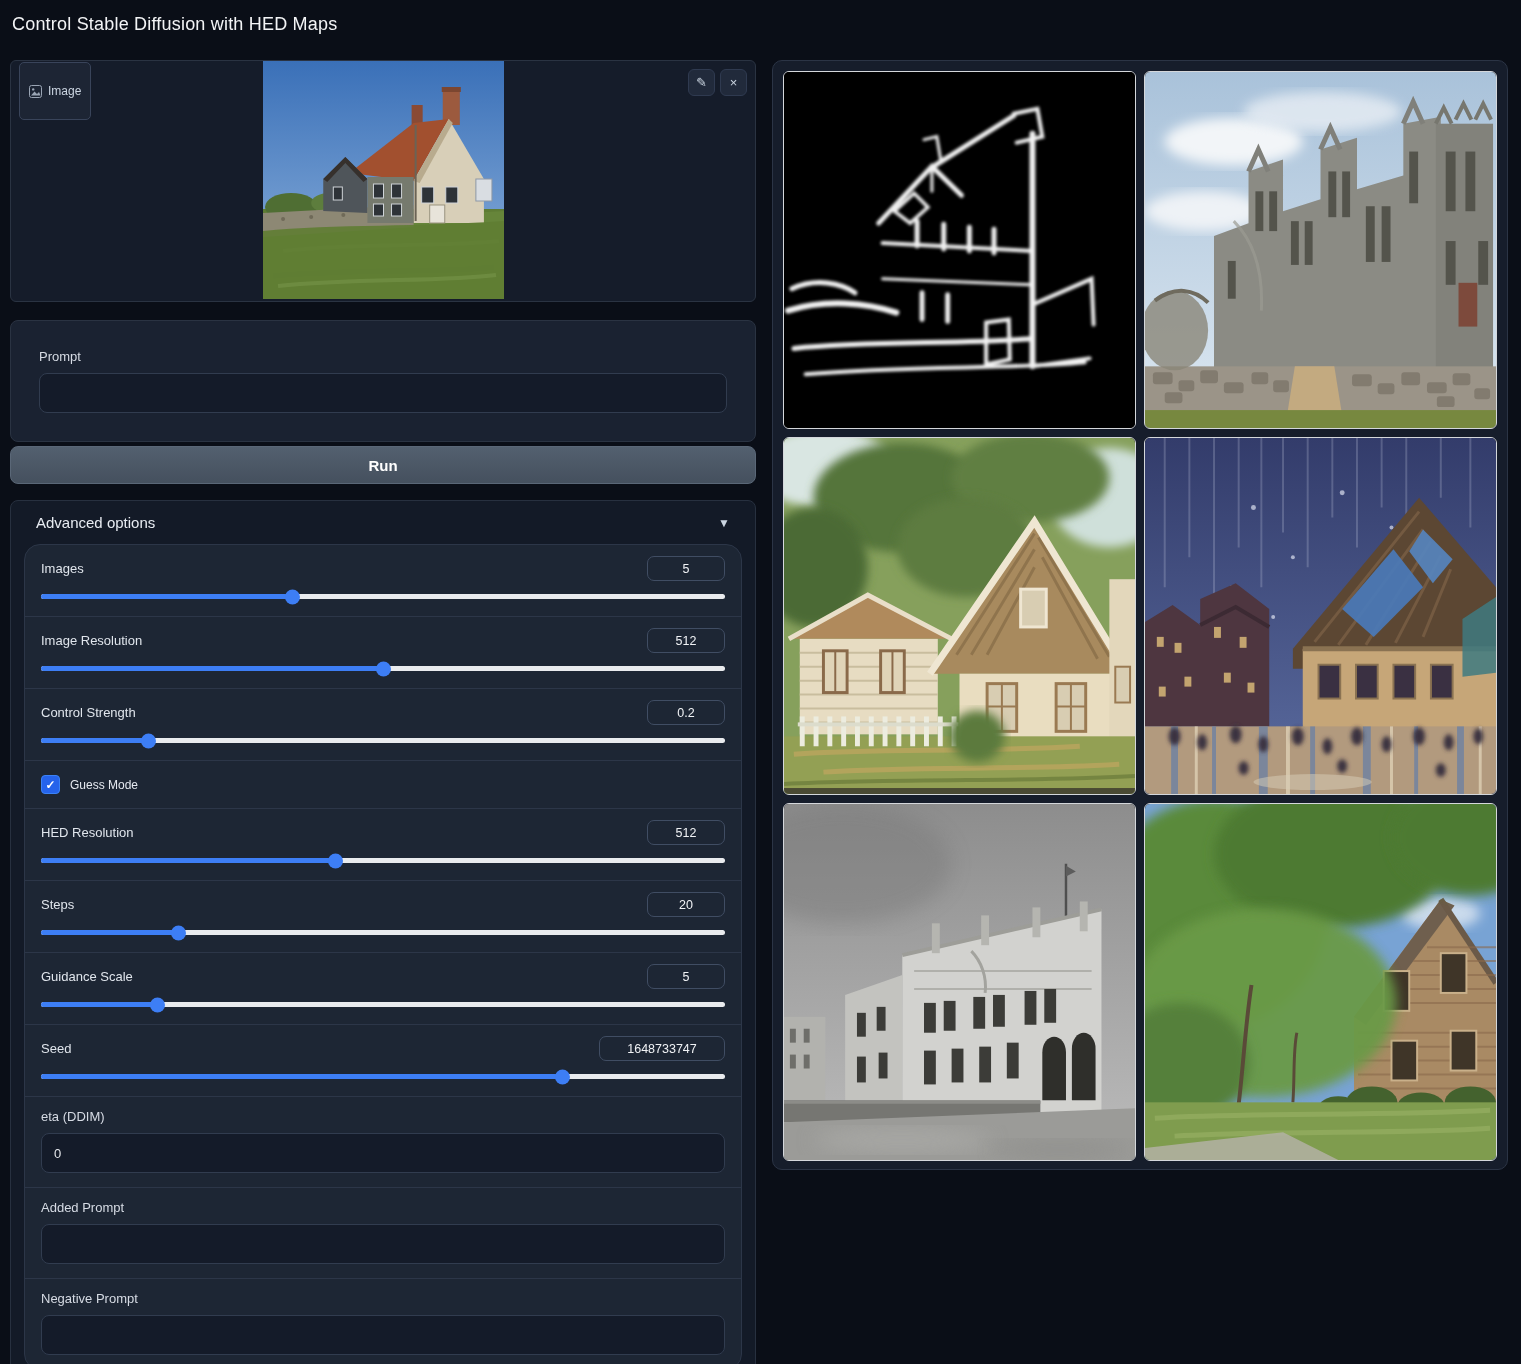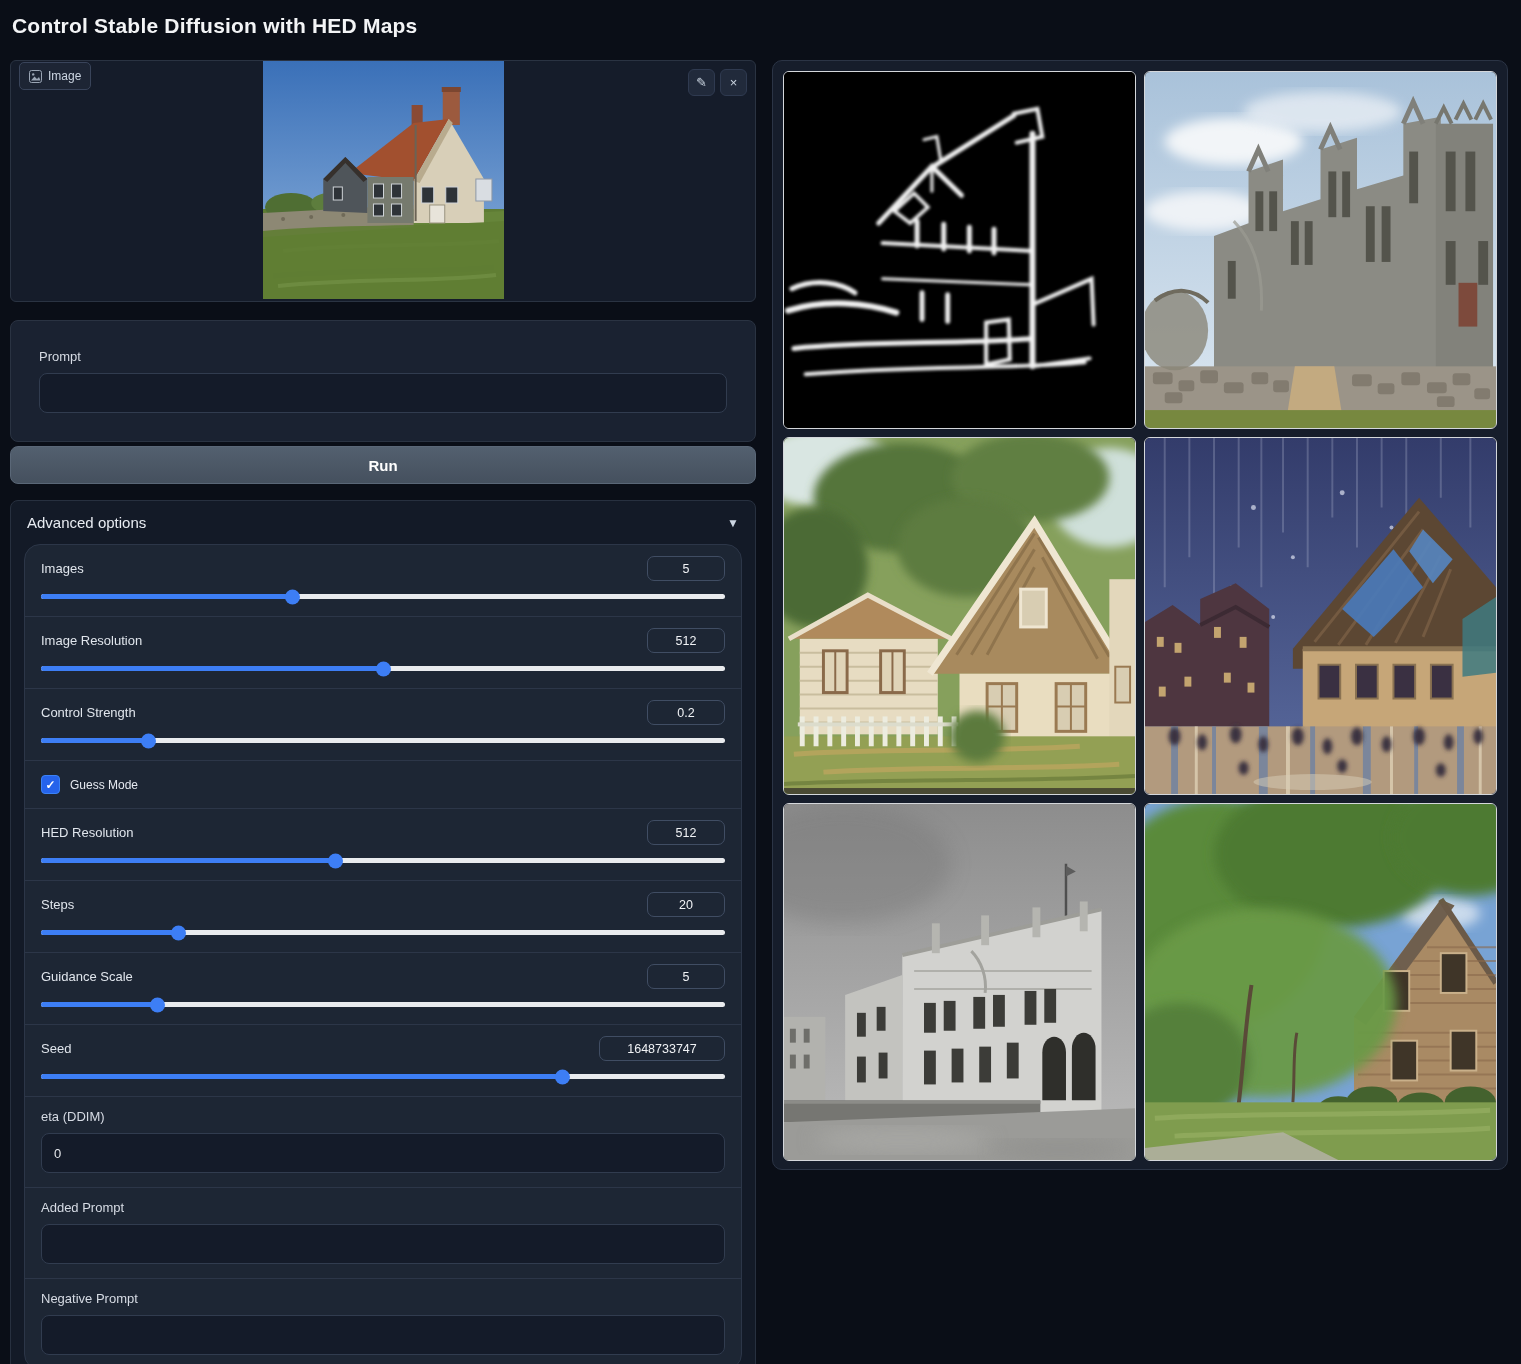--- a/index.html
+++ b/index.html
@@ -2,41 +2,41 @@
 <html><head>
 <meta charset="utf-8">
 <style>
   html,body{margin:0;padding:0;}
   body{
     width:1521px;height:1364px;position:relative;
     background:#0a0e17;color:#e5e7eb;
     font-family:"Liberation Sans",sans-serif;
     overflow:hidden;
   }
-  .page-title{position:absolute;left:12px;top:14px;font-size:21px;font-weight:700;color:#f3f4f6;letter-spacing:.2px;}
+  .page-title{position:absolute;left:12px;top:14px;font-size:18px;font-weight:400;color:#f3f4f6;letter-spacing:.2px;}
   .left-col{position:absolute;left:10px;top:60px;width:746px;}
   .panel{background:#1a2231;border:1px solid #2a3342;border-radius:8px;box-sizing:border-box;}
   
   .image-panel{position:relative;height:240px;background:#151c2a;border:1px solid #2a3342;border-radius:6px;display:flex;justify-content:center;overflow:visible;}
-  .image-chip{position:absolute;left:8px;top:1px;display:flex;align-items:center;gap:6px;background:#1d2534;border:1px solid #39445a;border-radius:5px;padding:6px 9px;font-size:12px;color:#cbd5e1;z-index:3;}
+  .image-chip{position:absolute;left:8px;top:1px;display:flex;align-items:center;gap:6px;background:#1d2534;border:1px solid #39445a;border-radius:5px;padding:21px 9px;font-size:12px;color:#cbd5e1;z-index:3;}
   .image-chip svg{display:block;}
   .photo-wrap{height:238px;width:241px;}
   .photo-wrap svg{display:block;height:100%;width:100%;}
   .icon-buttons{position:absolute;top:8px;right:8px;display:flex;gap:5px;z-index:3;}
   .icon-btn{width:25px;height:25px;border-radius:6px;background:#212a3b;border:1px solid #2f3a50;color:#cbd5e1;font-size:13px;display:flex;align-items:center;justify-content:center;cursor:pointer;}
   
   .prompt-panel{margin-top:18px;padding:28px;}
   .field-label{font-size:13px;color:#d6dbe4;margin-bottom:9px;}
   .text-input{background:#141b29;border:1px solid #313c4f;border-radius:8px;height:38px;display:flex;align-items:center;padding:0 12px;font-size:13px;color:#e5e7eb;}
   .text-input input{background:transparent;border:none;outline:none;color:#e5e7eb;width:100%;font-size:13px;font-family:"Liberation Sans",sans-serif;}
   
   .run-btn{margin-top:4px;width:100%;height:38px;background:linear-gradient(#53606f,#45505e);border:1px solid #5a6777;border-radius:8px;color:#ffffff;font-weight:700;font-size:15px;display:flex;align-items:center;justify-content:center;cursor:pointer;box-sizing:border-box;}
   
   .advanced{margin-top:16px;background:#131a27;border:1px solid #27303f;border-radius:8px;padding-bottom:13px;}
-  .adv-header{display:flex;justify-content:space-between;align-items:center;padding:13px 16px;font-size:15px;color:#e8ecf2;cursor:pointer;}
+  .adv-header{display:flex;justify-content:space-between;align-items:center;padding:13px 25px;font-size:15px;color:#e8ecf2;cursor:pointer;}
   .adv-caret{font-size:12px;color:#cbd5e1;}
   .adv-form{margin:0 13px;background:#1d2634;border:1px solid #2c3648;border-radius:16px;overflow:hidden;}
   .row{padding:11px 16px 9px;border-bottom:1px solid #2c3648;}
   .row:last-child{border-bottom:none;}
   .row-top{display:flex;justify-content:space-between;align-items:center;}
   .slider-label{font-size:13px;color:#e0e5ec;}
   .value-box{min-width:78px;height:25px;background:#1d2634;border:1px solid #404d63;border-radius:7px;display:flex;align-items:center;justify-content:center;font-size:12.5px;color:#f0f2f5;padding:0 10px;box-sizing:border-box;cursor:text;}
   .value-box.wide{min-width:126px;}
   .track{position:relative;height:5px;border-radius:3px;background:#e9ebee;margin:13px 0 8px;cursor:pointer;}
   .fill{position:absolute;left:0;top:0;height:100%;background:#3d7ef5;border-radius:3px;}

